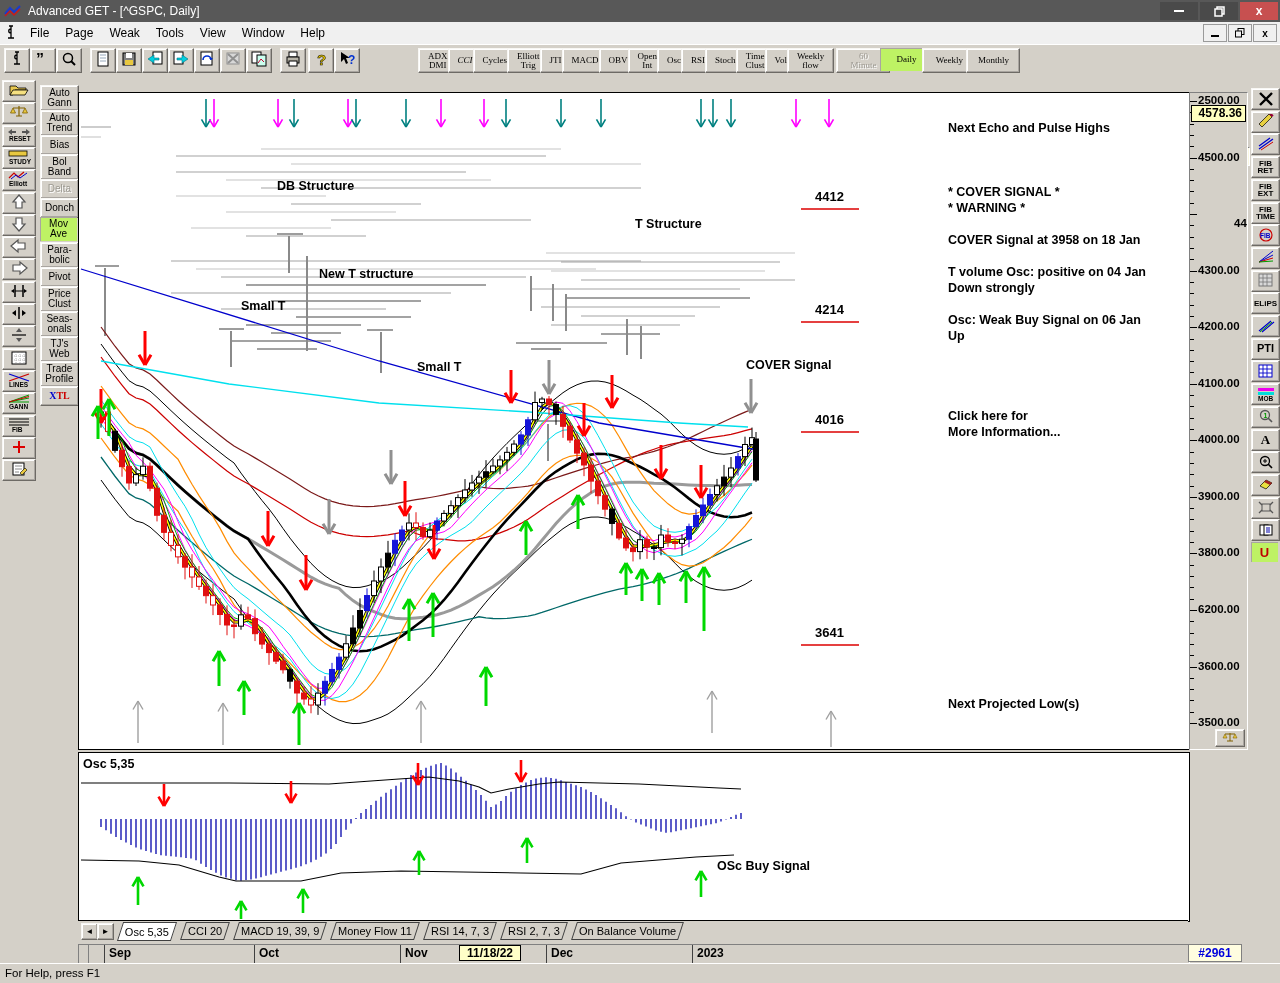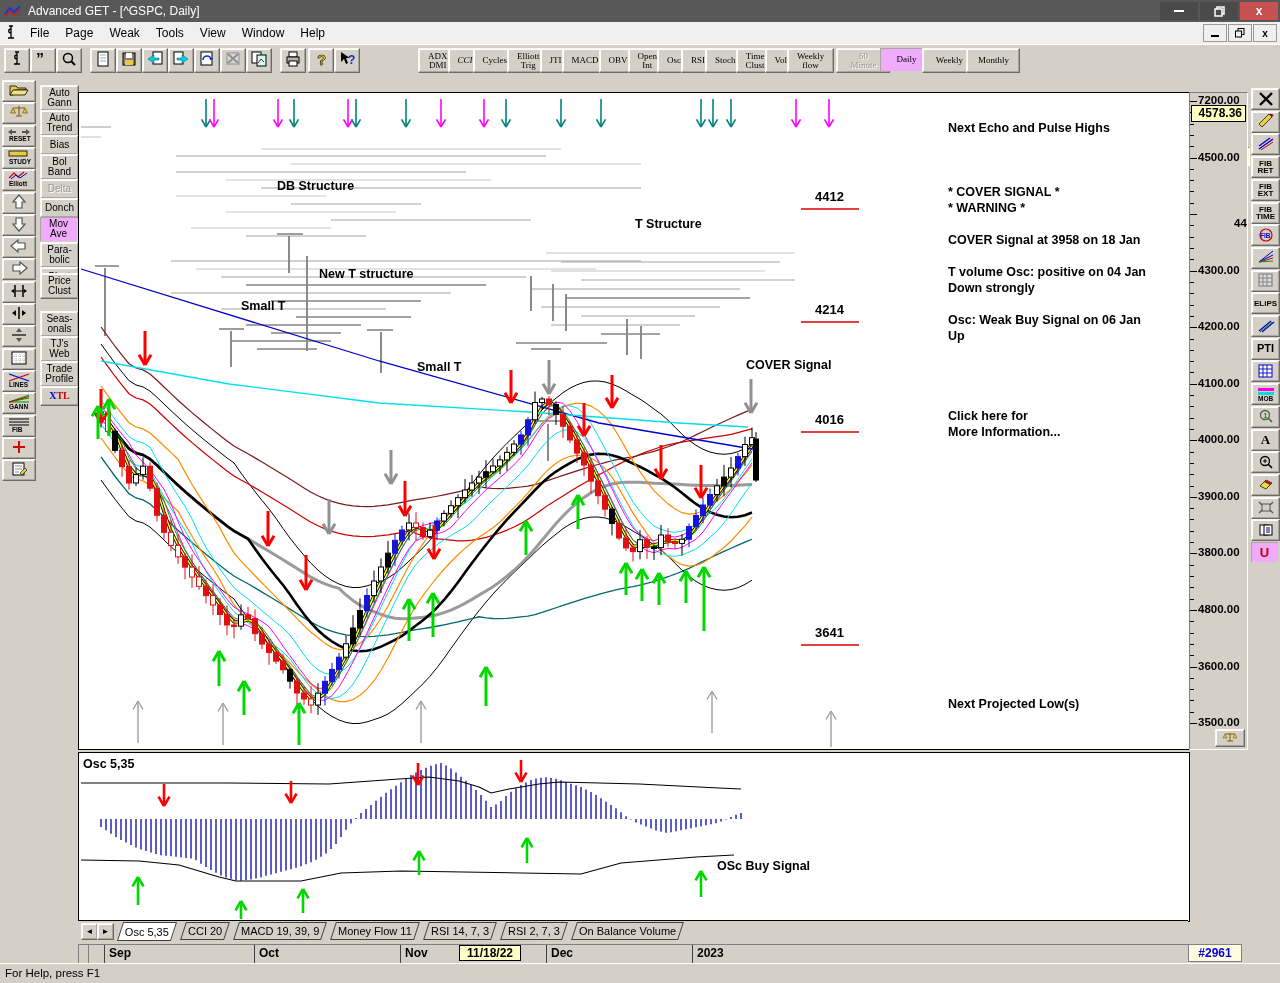--- a/index.html
+++ b/index.html
@@ -12,21 +12,21 @@
         background:#4a4a4a;color:#fff;font-weight:bold;font-size:12px}
   .wbtn.close{background:#c75050}
   .menubar{position:absolute;left:0;top:22px;width:1280px;height:22px;background:#f0f0f0;border-bottom:1px solid #d8d8d8;
            display:flex;align-items:center}
   .menu-item{padding:3px 8px;color:#000}
   .mdibtn{width:22px;height:16px;border:1px solid #9a9a9a;background:#f0f0f0;color:#000;font-size:10px;
           display:flex;align-items:center;justify-content:center;margin-left:1px;font-weight:bold}
   .toolbar{position:absolute;left:0;top:44px;width:1280px;height:29px;background:#d4d0c8;border-top:1px solid #fff}
   .raised{background:#d4d0c8;border:1px solid;border-color:#f8f7f4 #6d6a65 #6d6a65 #f8f7f4;
           box-shadow:inset -1px -1px 0 #a9a5a0,inset 1px 1px 0 #fff}
-  .pressed{border-color:#6d6a65 #f8f7f4 #f8f7f4 #6d6a65;box-shadow:inset 1px 1px 0 #a9a5a0;background:#f0abfc}
+  .pressed{border-color:#6d6a65 #f8f7f4 #f8f7f4 #6d6a65;box-shadow:inset 1px 1px 0 #a9a5a0;background:#bef264}
   .tbtn{position:absolute;top:3px;width:24px;height:23px;display:flex;align-items:center;justify-content:center}
   .study{position:absolute;top:3px;height:23px;font-family:"Liberation Serif",serif;font-size:9px;line-height:9px;
          display:flex;align-items:center;justify-content:center;text-align:center;padding:0 9px;white-space:pre-line}
   .infobar{position:absolute;left:78px;top:74px;width:1170px;height:17px;background:#fbf8e2;
            border:1px solid;border-color:#808080 #fff #fff #808080;font-weight:bold}
   .infobar span{position:absolute;top:1px;white-space:pre}
   .workspace{position:absolute;left:0;top:73px;width:1280px;height:890px;background:#d4d0c8}
   .colbtn{position:absolute;display:flex;align-items:center;justify-content:center;flex-direction:column;
           font-size:10px;line-height:10px;text-align:center;white-space:pre-line}
   .col2btn{left:40px;width:37px;font-size:10px}
@@ -304,21 +304,21 @@
       <div class="colbtn col2btn raised" style="top: 62px; height: 18px;">Bias</div>
       <div class="colbtn col2btn raised" style="top: 81px; height: 24px;">Bol
 Band</div>
       <div class="colbtn col2btn raised disabled" style="top: 106px; height: 18px;">Delta</div>
       <div class="colbtn col2btn raised" style="top: 125px; height: 18px;">Donch</div>
       <div class="colbtn col2btn pressed" style="top: 144px; height: 24px;">Mov
 Ave</div>
       <div class="colbtn col2btn raised" style="top: 169px; height: 24px;">Para-
 bolic</div>
       <div class="colbtn col2btn raised" style="top: 194px; height: 18px;">Pivot</div>
-      <div class="colbtn col2btn raised" style="top: 200px; height: 24px;">Price
+      <div class="colbtn col2btn raised" style="top: 213px; height: 24px;">Price
 Clust</div>
       <div class="colbtn col2btn raised" style="top: 238px; height: 24px;">Seas-
 onals</div>
       <div class="colbtn col2btn raised" style="top: 263px; height: 24px;">TJ's
 Web</div>
       <div class="colbtn col2btn raised" style="top: 288px; height: 24px;">Trade
 Profile</div>
       <div class="colbtn col2btn raised" style="top: 313px; height: 18px;"><span style="font-family:'Liberation Serif',serif;font-weight:bold"><span style="color:#00c">X</span><span style="color:#c00">TL</span></span></div>
     </div>
 
@@ -926,21 +926,21 @@
           <line x1="622" y1="144" x2="622" y2="118" stroke="#00d800" stroke-width="2.6"></line>
           <path d="M616.5 127.35 L622 118 M627.5 127.35 L622 118" stroke="#00d800" stroke-width="2.6" fill="none"></path>
         </g>
         <text x="4" y="15" font-size="12.5" font-weight="bold" fill="#000">Osc 5,35</text>
         <text x="638" y="117" font-size="12.5" font-weight="bold" fill="#000">OSc Buy Signal</text>
       </svg>
   </div>
 
   <div class="scalecol" style="left:1189px;top:19px;width:57px;height:656px" id="priceScale">
       <div class="stick" style="top: 8px; width: 7px;"></div>
-      <div class="slabel" style="top: 1px;">7200.00</div>
+      <div class="slabel" style="top: 1px;">2500.00</div>
       <div class="stick" style="top: 19px; width: 4px;"></div>
       <div class="stick" style="top: 31px; width: 4px;"></div>
       <div class="stick" style="top: 42px; width: 4px;"></div>
       <div class="stick" style="top: 53px; width: 4px;"></div>
       <div class="stick" style="top: 65px; width: 7px;"></div>
       <div class="slabel" style="top: 58px;">4500.00</div>
       <div class="stick" style="top: 76px; width: 4px;"></div>
       <div class="stick" style="top: 87px; width: 4px;"></div>
       <div class="stick" style="top: 98px; width: 4px;"></div>
       <div class="stick" style="top: 110px; width: 4px;"></div>
@@ -980,21 +980,21 @@
       <div class="stick" style="top: 426px; width: 4px;"></div>
       <div class="stick" style="top: 438px; width: 4px;"></div>
       <div class="stick" style="top: 449px; width: 4px;"></div>
       <div class="stick" style="top: 460px; width: 7px;"></div>
       <div class="slabel" style="top: 453px;">3800.00</div>
       <div class="stick" style="top: 472px; width: 4px;"></div>
       <div class="stick" style="top: 483px; width: 4px;"></div>
       <div class="stick" style="top: 494px; width: 4px;"></div>
       <div class="stick" style="top: 506px; width: 4px;"></div>
       <div class="stick" style="top: 517px; width: 7px;"></div>
-      <div class="slabel" style="top: 510px;">4800.00</div>
+      <div class="slabel" style="top: 510px;">6200.00</div>
       <div class="stick" style="top: 528px; width: 4px;"></div>
       <div class="stick" style="top: 540px; width: 4px;"></div>
       <div class="stick" style="top: 551px; width: 4px;"></div>
       <div class="stick" style="top: 562px; width: 4px;"></div>
       <div class="stick" style="top: 574px; width: 7px;"></div>
       <div class="slabel" style="top: 567px;">3600.00</div>
       <div class="stick" style="top: 585px; width: 4px;"></div>
       <div class="stick" style="top: 596px; width: 4px;"></div>
       <div class="stick" style="top: 607px; width: 4px;"></div>
       <div class="stick" style="top: 619px; width: 4px;"></div>

